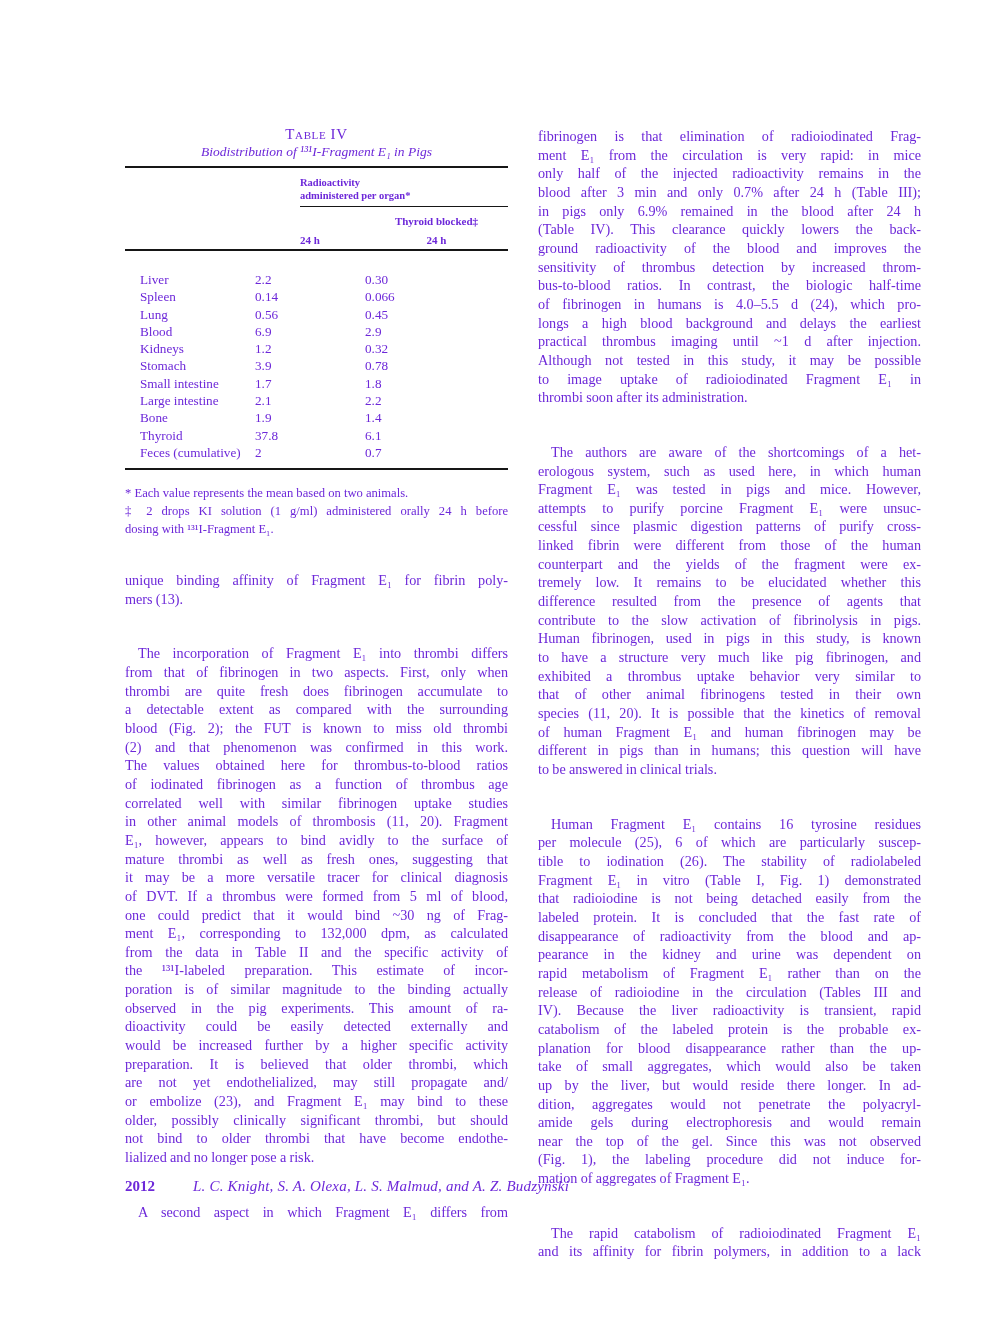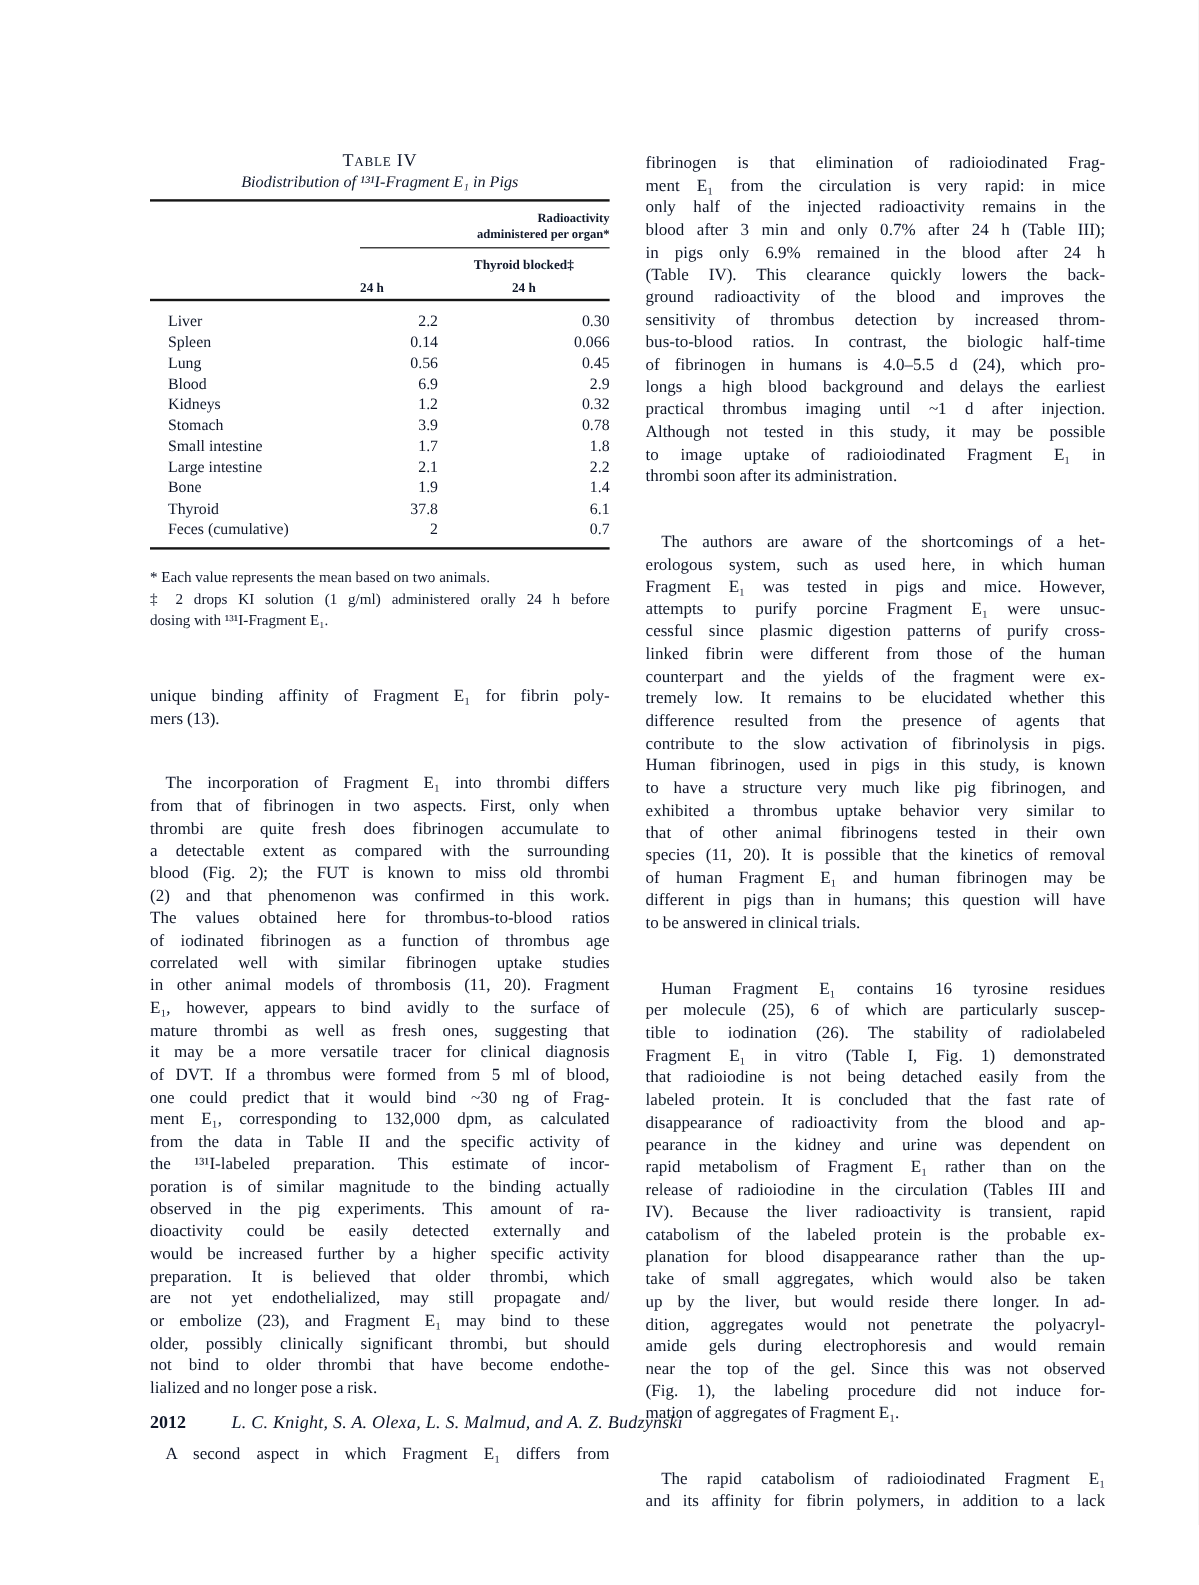--- a/index.html
+++ b/index.html
@@ -1,38 +1,38 @@
 <!DOCTYPE html>
 <html><head>
 <meta charset="utf-8">
 <style>
   html,body { margin:0; padding:0; background:#e8e8e8; }
   .page {
     position:relative; width:999px; height:1321px; margin:0 auto;
-    background:#ffffff; color:#0f172a;
+    background:#ffffff; color:#6d28d9;
     font-family:"Liberation Serif","DejaVu Serif",serif;
     overflow:hidden;
   }
   
   .table-block { position:absolute; left:125px; top:126px; width:383px; }
   .t-title { text-align:center; font-variant:small-caps; font-size:15px; letter-spacing:.6px; line-height:17px; }
   .t-sub { text-align:center; font-style:italic; font-size:13.5px; line-height:16px; margin-top:1px; }
   .rule-top { border-top:2.6px solid #161616; margin-top:6px; }
-  .ghead { width:208px; margin-left:175px; text-align:right; font-weight:bold; font-size:10.5px; line-height:12.5px; margin-top:9px; }
+  .ghead { width:208px; margin-left:175px; text-align:left; font-weight:bold; font-size:10.5px; line-height:12.5px; margin-top:9px; }
   .grule { width:208px; margin-left:175px; border-top:1.4px solid #161616; margin-top:4px; }
   .subhead { position:relative; height:42px; font-weight:bold; font-size:11px; }
   .thyroid { position:absolute; left:240px; width:143px; top:8px; text-align:center; }
   .h24a { position:absolute; left:130px; width:110px; bottom:3px; text-align:center; }
   .h24b { position:absolute; left:240px; width:143px; bottom:3px; text-align:center; }
   .rule-mid { border-top:2px solid #161616; }
-  .rows { padding:8px 0 7px; }
+  .rows { padding:20px 0 7px; }
   .trow { display:grid; grid-template-columns:130px 110px 143px; height:17.3px; line-height:17.3px; font-size:13.2px; }
   .tcell { white-space:nowrap; }
   .c0 { padding-left:15px; }
-  .c1,.c2 { text-align:right; }
+  .c1,.c2 { text-align:left; }
   .rule-bot { border-top:2.6px solid #161616; }
   .fnotes { margin-top:14px; font-size:12.6px; line-height:18px; }
   .fn-just { text-align:justify; text-align-last:justify; }
   
   .colText { position:absolute; width:383px; font-size:14.2px; word-spacing:-0.3px; }
   .left-body  { left:125px; top:571px; }
   .right-body { left:538px; top:127px; }
   .line { text-align:justify; text-align-last:justify; line-height:18.66px; max-height:18.66px; overflow:hidden; }
   .line.end { text-align-last:left; }
   .line.indent { text-indent:13px;margin-top:36px; }

